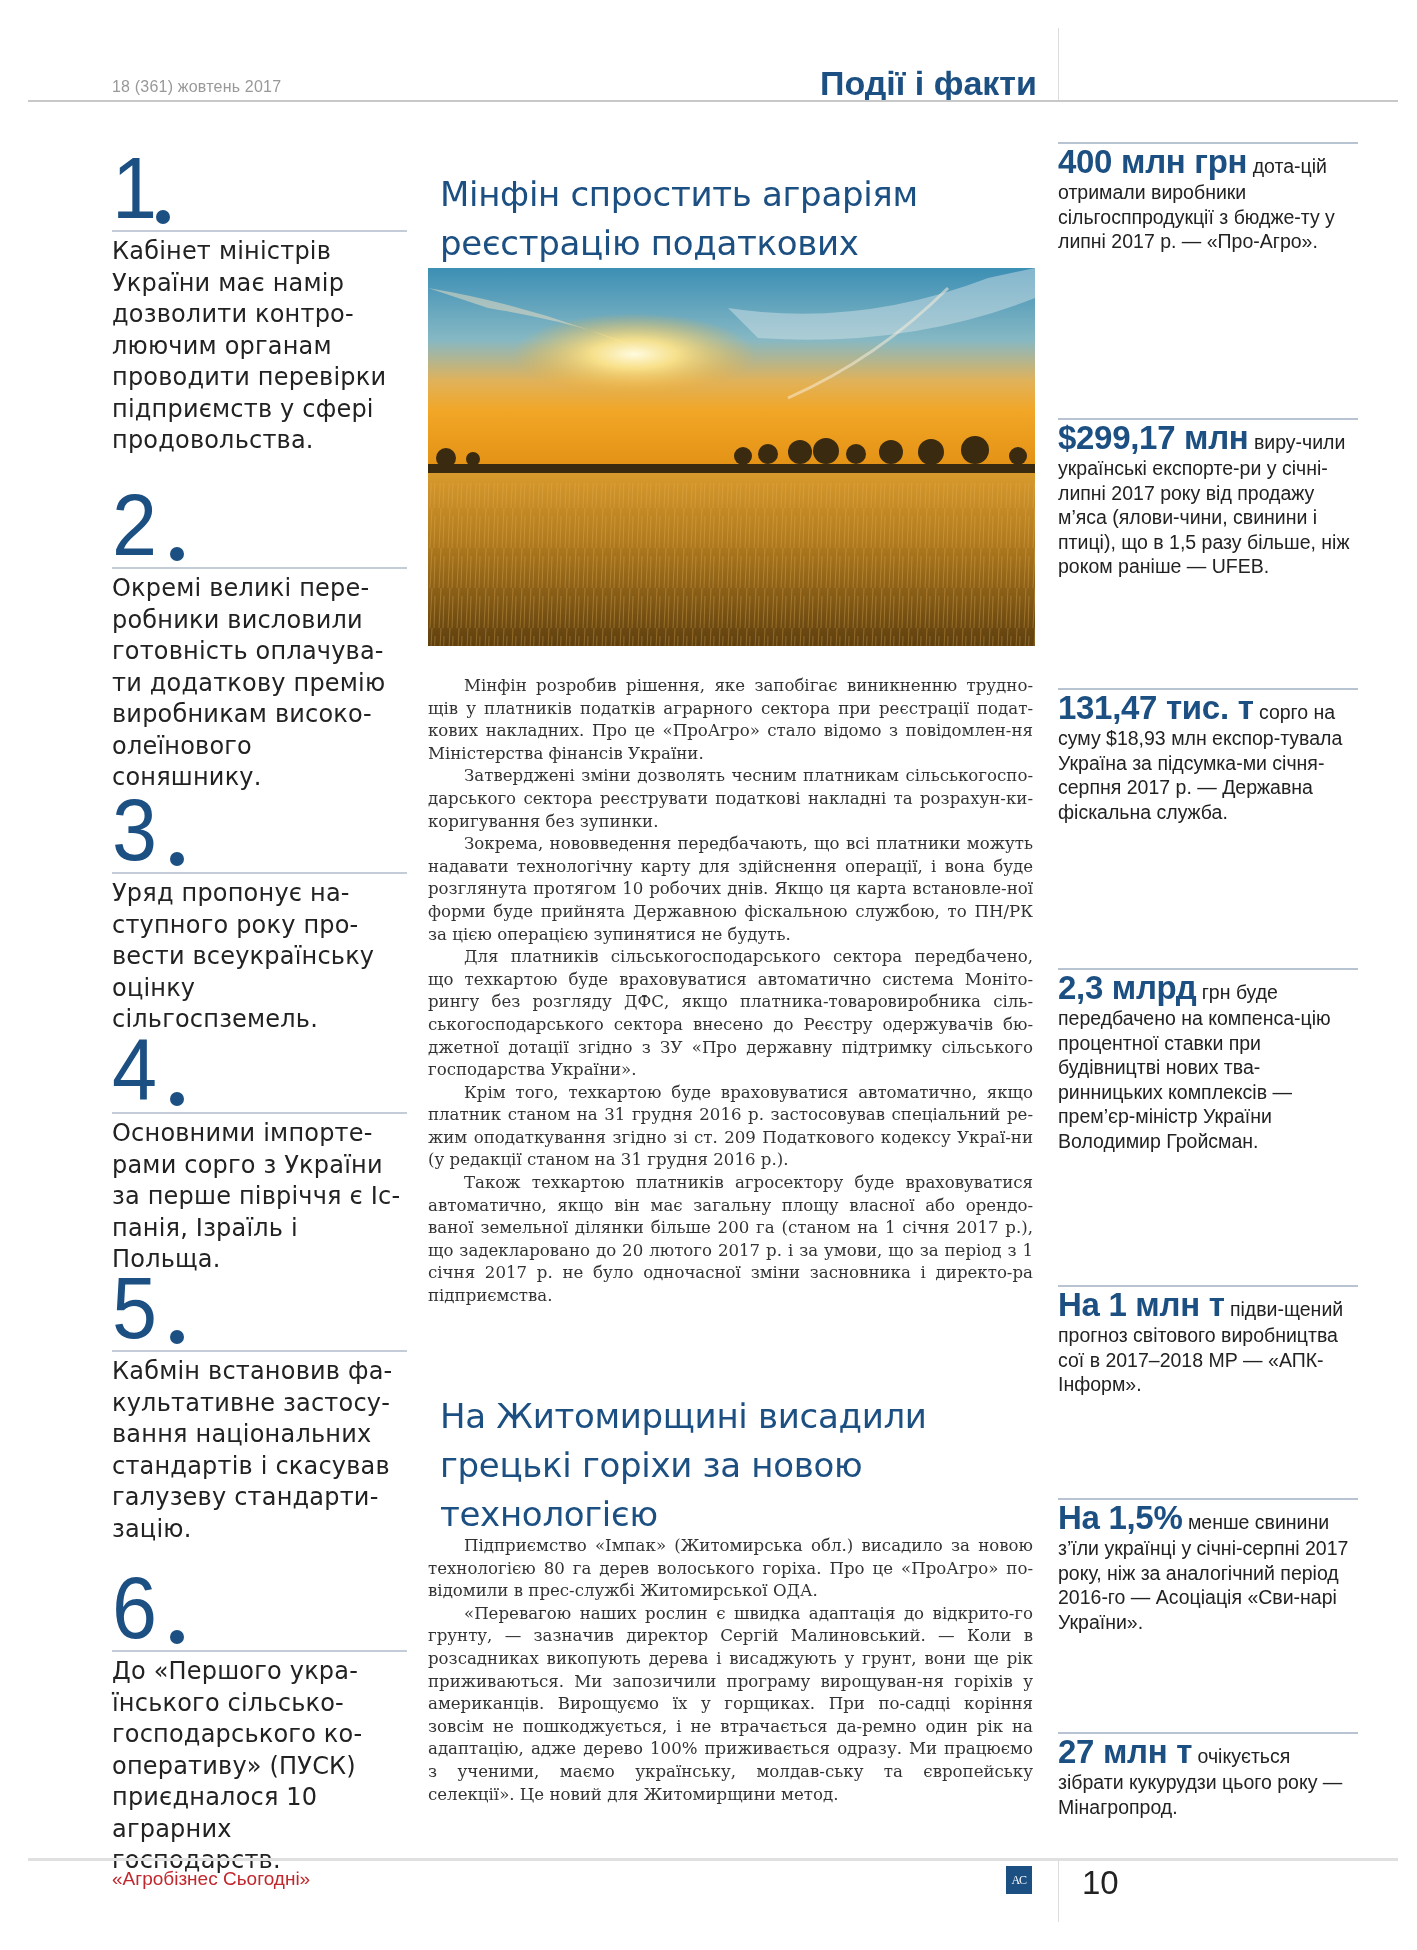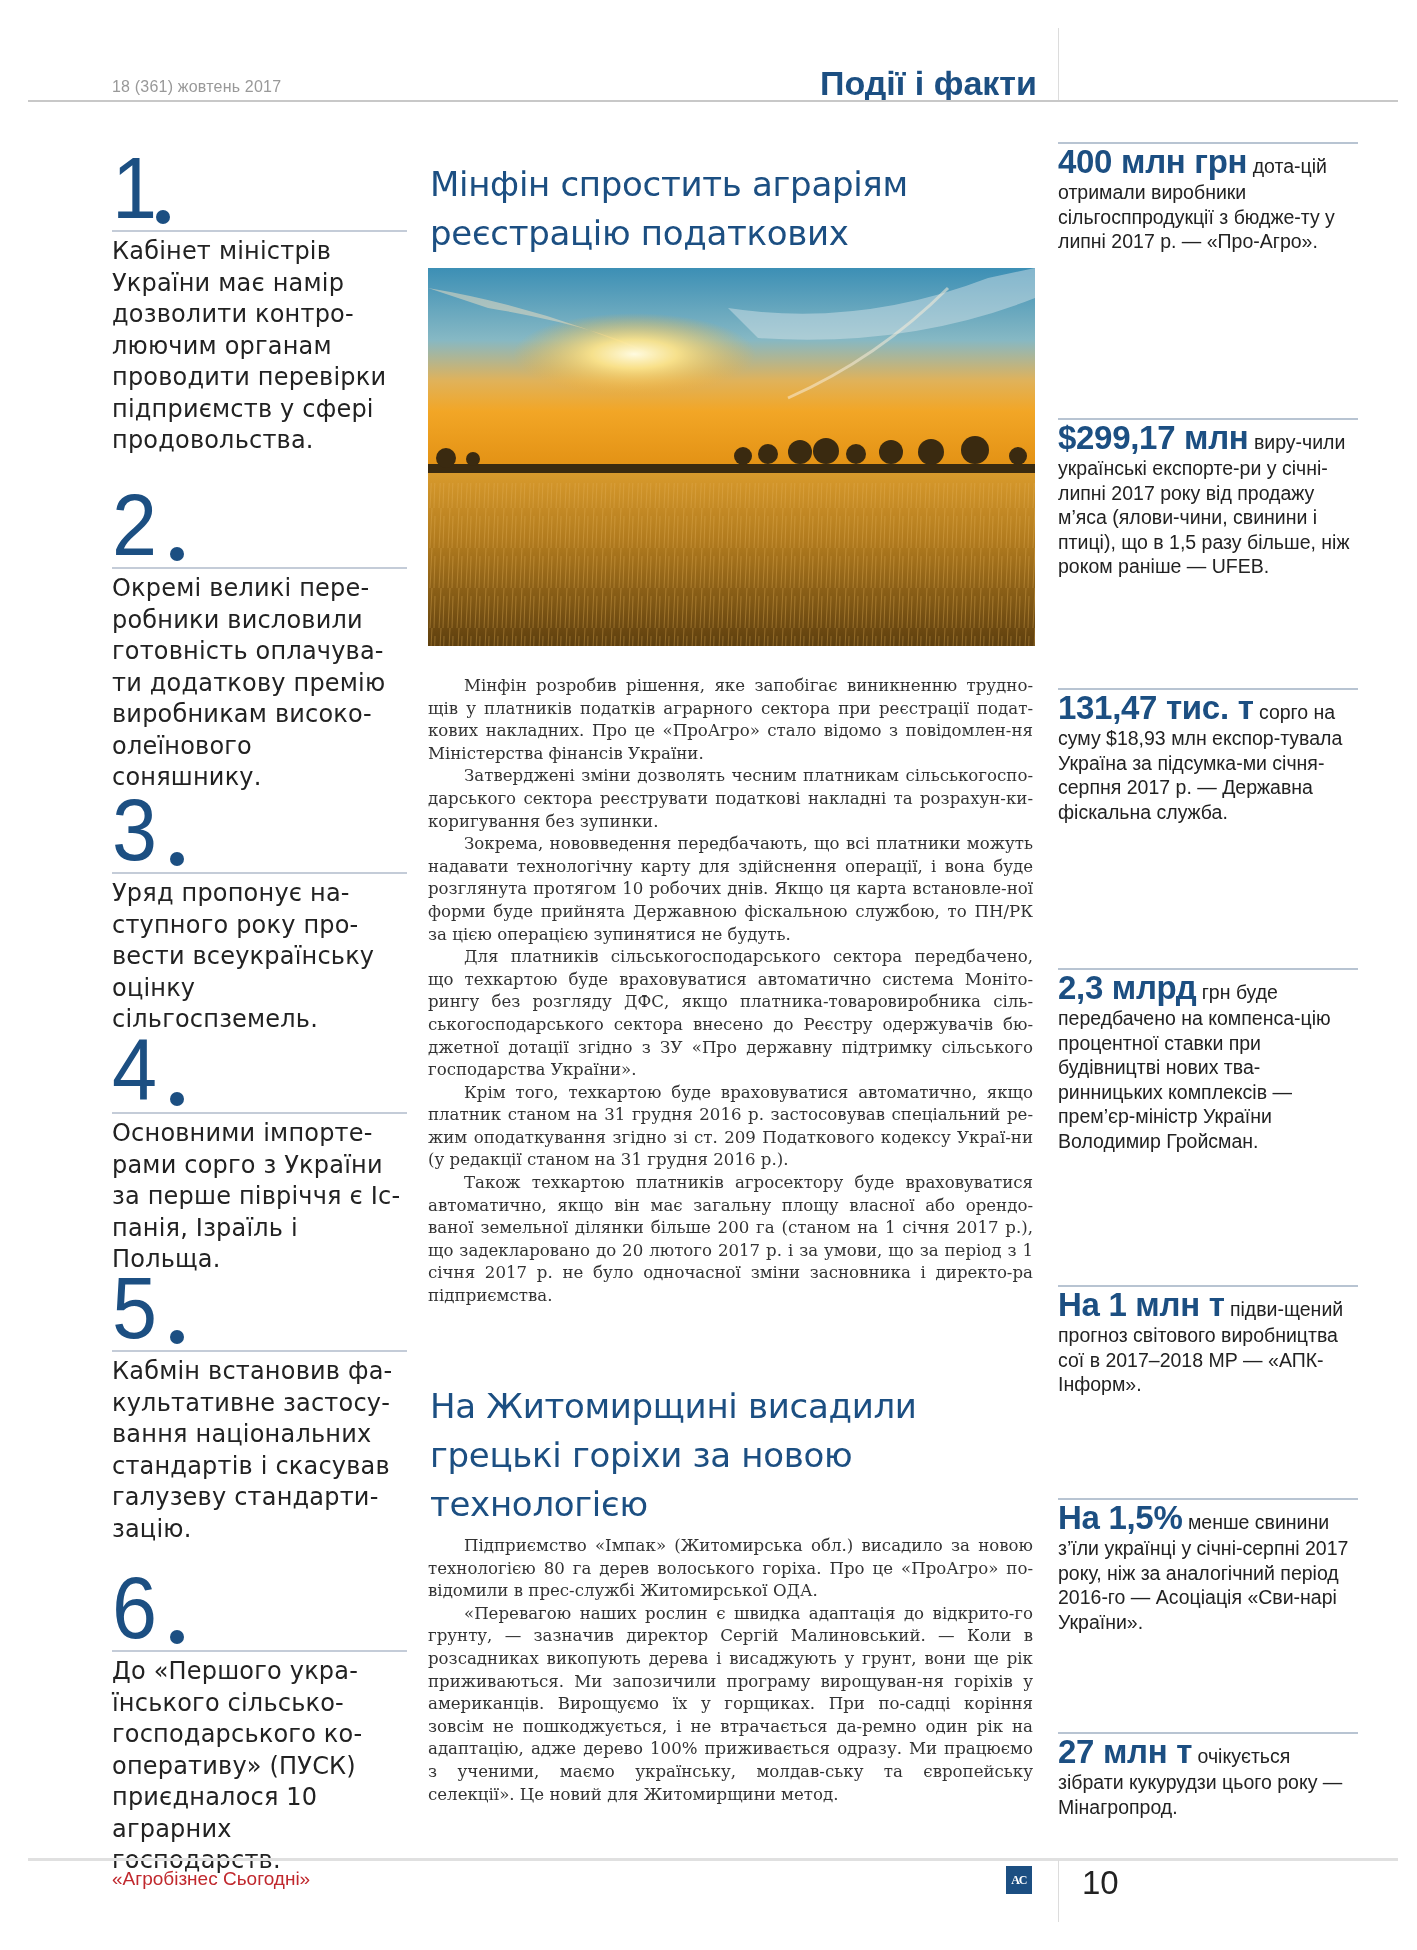--- a/index.html
+++ b/index.html
@@ -13,35 +13,35 @@
   
   .num-item { position: absolute; left: 112px; width: 295px; }
   .num-big { font-family: "Liberation Sans", sans-serif; font-size: 88px; line-height: 80px; color: #1c4f82; position: relative; height: 80px; }
   .num-big .digit { display: inline-block; transform: scaleX(0.92); transform-origin: left; }
   .num-big .dot { display: inline-block; width: 14px; height: 14px; border-radius: 50%; background: #1c4f82; position: absolute; bottom: 4px; }
   .num-rule { height: 2px; background: #c4ccd8; margin-top: 2px; }
   .num-text { font-family: "DejaVu Sans", sans-serif; font-size: 24px; line-height: 31.5px; color: #222; margin-top: 4px; letter-spacing: 0.2px; }
 
   
   .mid { position: absolute; left: 428px; width: 605px; }
-  .art-title { font-family: "DejaVu Sans", sans-serif; font-size: 34px; line-height: 49px; color: #1c4f82; font-weight: normal; margin: 2px; letter-spacing: -0.3px; }
+  .art-title { font-family: "DejaVu Sans", sans-serif; font-size: 34px; line-height: 49px; color: #1c4f82; font-weight: normal; margin: 12px; letter-spacing: -0.3px; }
   .art-photo { position: absolute; left: 428px; top: 268px; width: 607px; height: 378px; overflow: hidden; }
   .art-body { font-family: "DejaVu Serif", serif; font-size: 16.6px; line-height: 22.6px; color: #333; text-align: justify; }
   .art-body p { margin: 0; text-indent: 36px; }
 
   
   .fact { position: absolute; left: 1058px; width: 300px; }
   .fact-rule { height: 2px; background: #b8c4d2; }
   .fact-text { font-family: Liberation Sans, sans-serif; font-size: 19.5px; line-height: 24.5px; color: #222; margin-top: 0; }
   .fact-hl { font-weight: bold; font-size: 33px; line-height: 36px; color: #1c4f82; letter-spacing: -0.3px; }
 
   
   .ftr-line { position: absolute; left: 28px; top: 1858px; width: 1370px; height: 3px; background: #e0e0e0; }
   .ftr-pub { position: absolute; left: 112px; top: 1868px; font-family: "Liberation Sans", sans-serif; font-size: 19px; color: #c0282d; text-align: right; }
-  .ftr-logo { position: absolute; left: 1006px; top: 1866px; width: 26px; height: 28px; background: #1c4f82; color: #fff; font-family: "Liberation Serif", serif; font-size: 12px; line-height: 28px; text-align: center; letter-spacing: -0.5px; font-weight: bold; }
+  .ftr-logo { position: absolute; left: 1006px; top: 1866px; width: 26px; height: 28px; background: #1c4f82; color: #fff; font-family: "Liberation Serif", serif; font-size: 12px; line-height: 28px; text-align: center; letter-spacing: -0.5px; }
   .ftr-page { position: absolute; left: 1082px; top: 1864px; font-family: "Liberation Sans", sans-serif; font-size: 33px; color: #222; }
   .vrule-bot { position: absolute; left: 1058px; top: 1860px; width: 1px; height: 62px; background: #dcdcdc; }
 </style>
 </head>
 <body>
 
 <div class="hdr-issue">18 (361) жовтень 2017</div>
 <div class="hdr-section">Події і факти</div>
 <div class="vrule-top"></div>
 <div class="hdr-line"></div>

